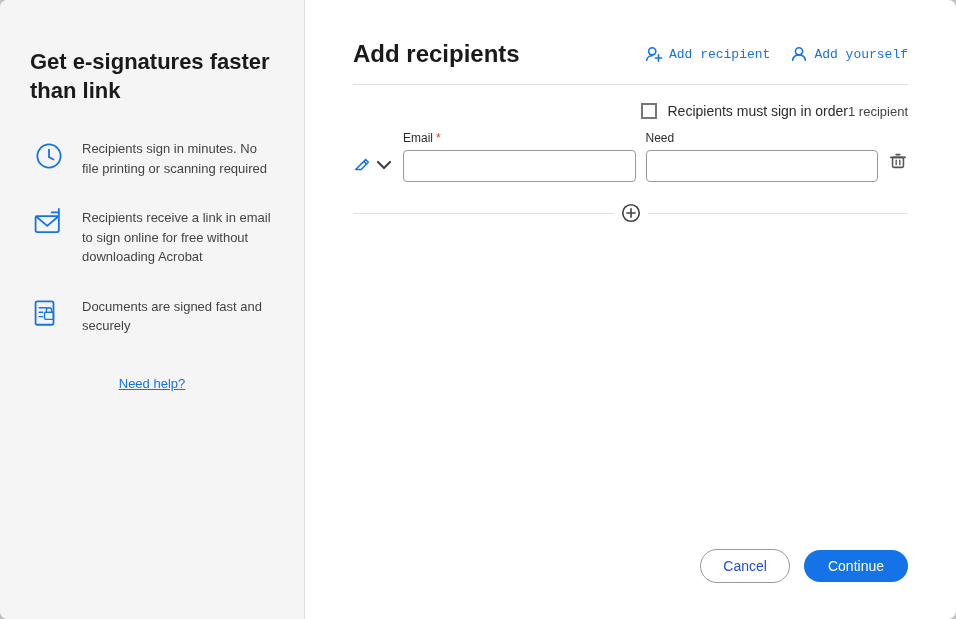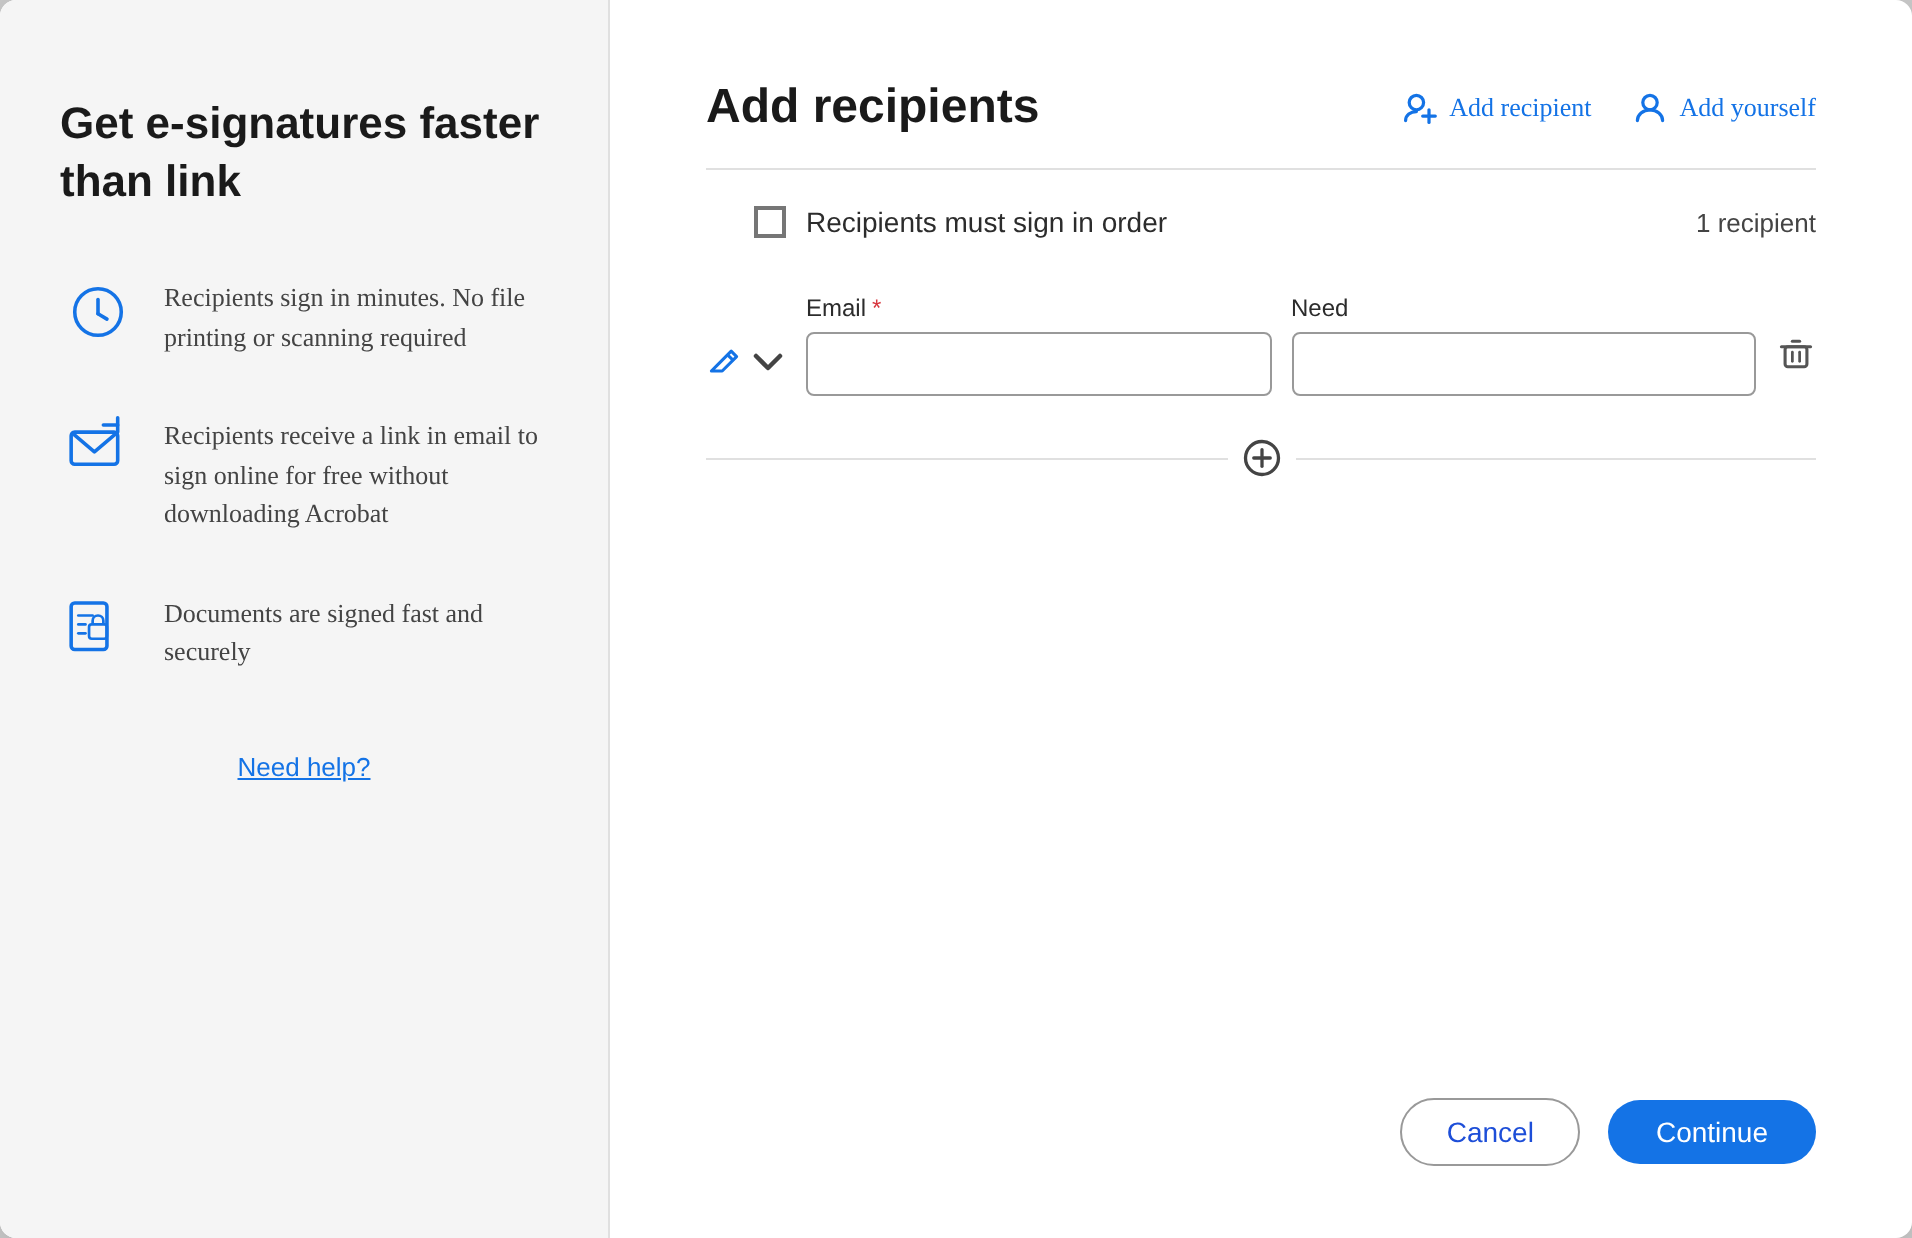--- a/index.html
+++ b/index.html
@@ -39,21 +39,20 @@
     }
     .feature-list {
       display: flex;
       flex-direction: column;
       gap: 28px;
     }
     .feature-item {
       display: flex;
       align-items: flex-start;
       gap: 14px;
-      font-family: Liberation Serif, serif;
     }
     .feature-icon {
       width: 38px;
       height: 38px;
       flex-shrink: 0;
       display: flex;
       align-items: center;
       justify-content: center;
     }
     .feature-icon svg {
@@ -102,36 +101,36 @@
     }
     .header-btn {
       display: flex;
       align-items: center;
       gap: 6px;
       background: none;
       border: none;
       color: #1473e6;
       font-size: 13px;
       cursor: pointer;
-      font-family: Liberation Serif, serif;
+      font-family: Liberation Mono, monospace;
     }
     .header-btn svg {
       width: 18px;
       height: 18px;
     }
     .divider {
       height: 1px;
       background: #e0e0e0;
       margin-bottom: 18px;
     }
     .order-row {
       display: flex;
       align-items: center;
-      justify-content: space-between;
-      margin-bottom: 28px;
+      justify-content: flex-end;
+      margin-bottom: 12px;
       padding-left: 24px;
     }
     .order-left {
       display: flex;
       align-items: center;
       gap: 10px;
     }
     .checkbox {
       width: 16px;
       height: 16px;

